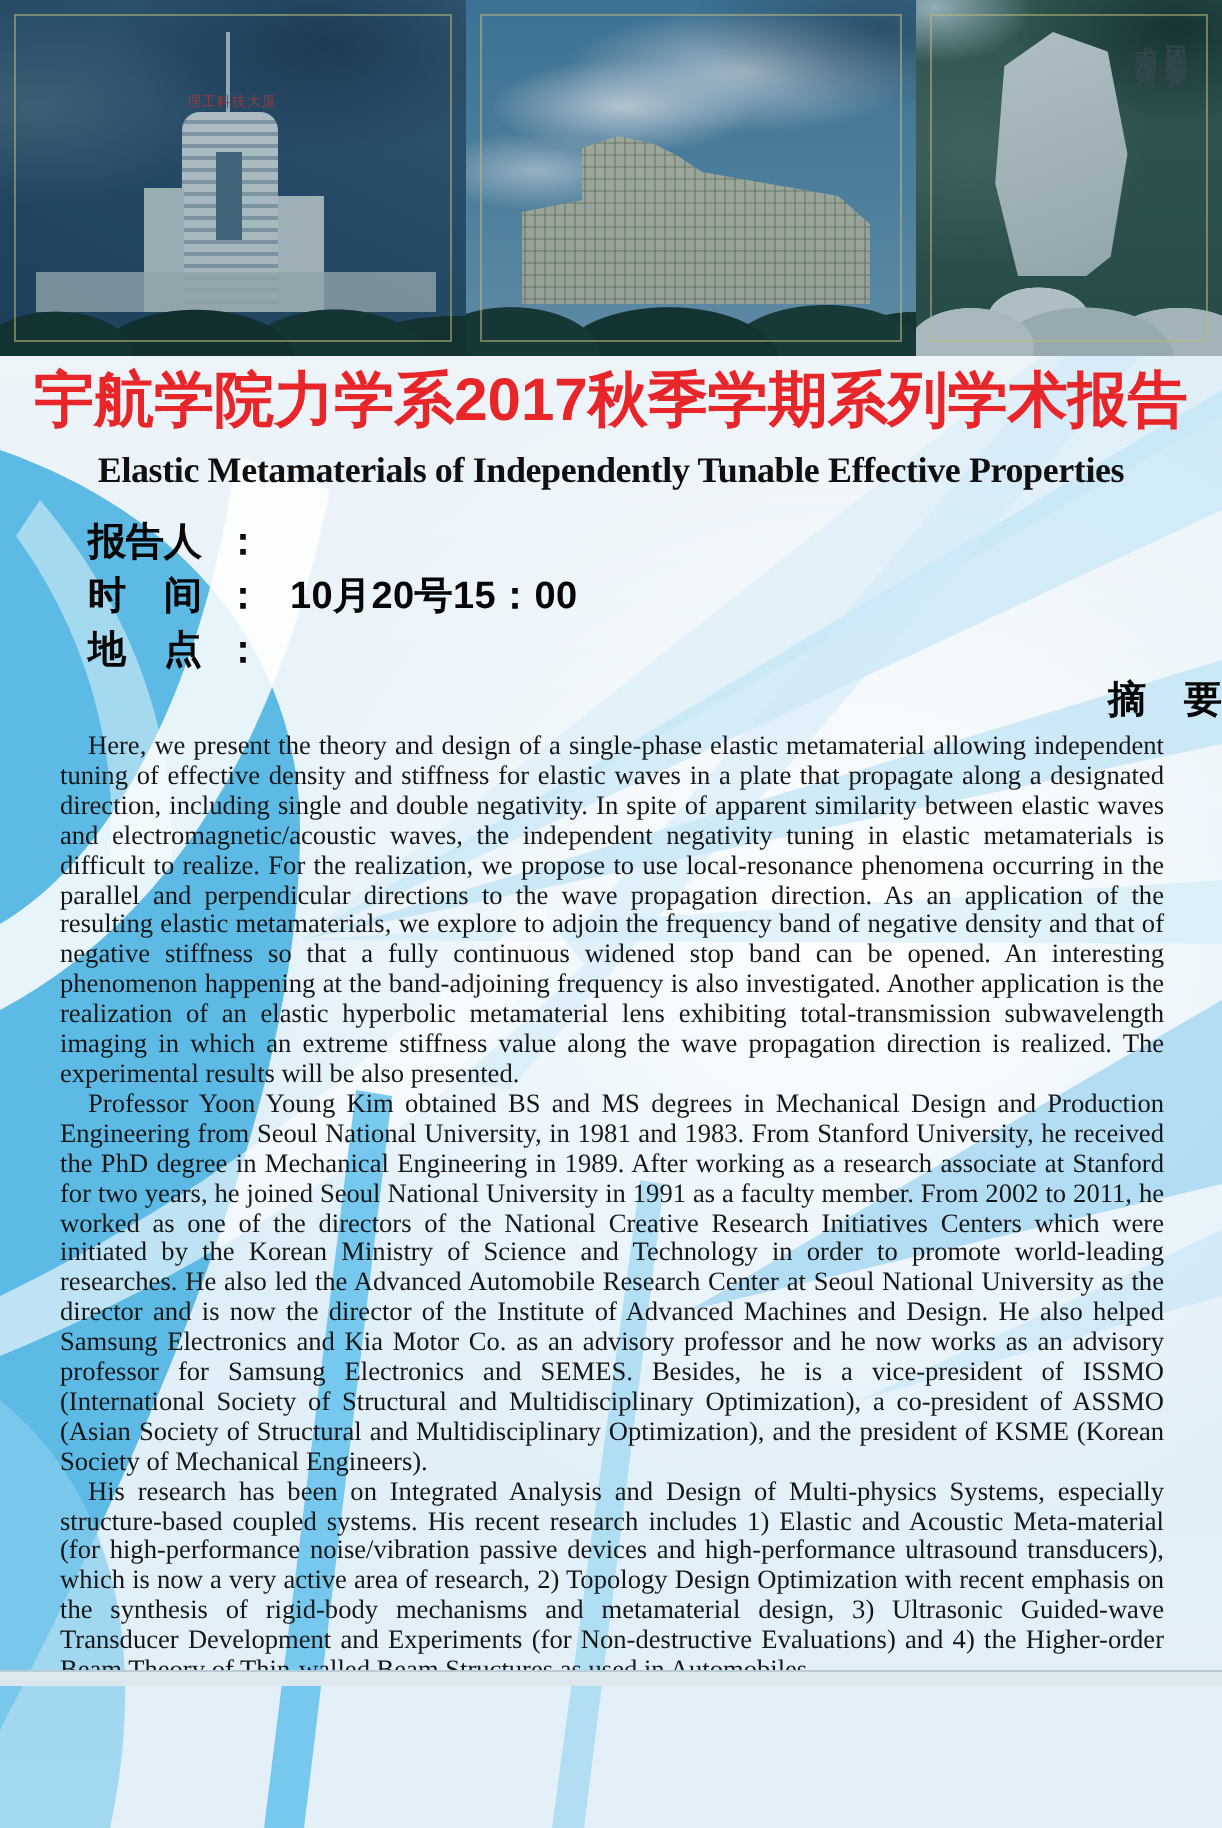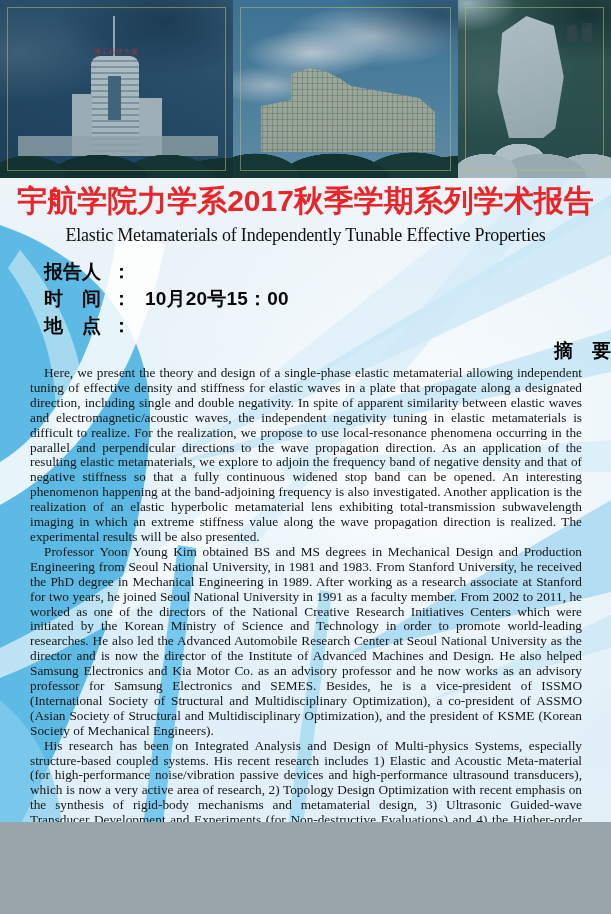--- a/index.html
+++ b/index.html
@@ -1,16 +1,16 @@
 <!DOCTYPE html>
 <html><head>
 <meta charset="utf-8">
 <style>
   html,body{margin:0;padding:0;background:#9aa4ab;}
-  .poster{position:relative;width:611px;height:822px;overflow:hidden;background:#bef264;
+  .poster{position:relative;width:611px;height:914px;overflow:hidden;background:#bef264;
           font-family:"Liberation Sans",sans-serif;margin:0 auto;}
   .bg{position:absolute;inset:0;width:611px;height:914px;z-index:0;}
   .content{position:relative;z-index:1;}
 
   
   .banner{position:relative;height:178px;display:flex;background:#24455c;}
   .photo{position:relative;overflow:hidden;height:178px;}
   .photo-frame{position:absolute;inset:7px;border:1px solid rgba(185,185,120,.55);z-index:5;}
   .photo-tint{position:absolute;inset:0;background:rgba(25,74,105,.30);z-index:4;}
 
@@ -66,21 +66,21 @@
       font-size:11px;font-weight:700;color:#3a463e;letter-spacing:3px;line-height:15px;}
   .rocks{position:absolute;left:0;right:0;bottom:0;height:58px;z-index:3;background:
       radial-gradient(52px 32px at 18% 92%, #e2e7e1 60%, transparent 61%),
       radial-gradient(74px 42px at 55% 102%, #ccd5ce 60%, transparent 61%),
       radial-gradient(62px 36px at 86% 96%, #dde3dd 60%, transparent 61%),
       radial-gradient(42px 26px at 40% 68%, #eef1ec 60%, transparent 61%);}
 
   
   .title-zone{padding-top:6px;text-align:center;}
   .series-title{font-size:30px;font-weight:700;line-height:34px;letter-spacing:0;}
-  .talk-title{margin-top:6px;font-size:18px;font-weight:400;color:#101010;line-height:22px;
+  .talk-title{margin-top:6px;font-size:18px;font-weight:700;color:#101010;line-height:22px;
       font-family:"Liberation Serif",serif;letter-spacing:-.2px;}
 
   
   .details{margin:12px 0 1px 44px;color:#070707;}
   .drow{display:flex;font-size:19px;font-weight:700;line-height:27px;}
   .drow .lab{width:60px;}
   .drow .colon{margin:0 14px 0 8px;}
   .drow .val{letter-spacing:.2px;}
   .val-serif{font-family:"Liberation Serif",serif;}
   .abstract-heading{font-size:19px;font-weight:700;line-height:24px;text-align:right;}

